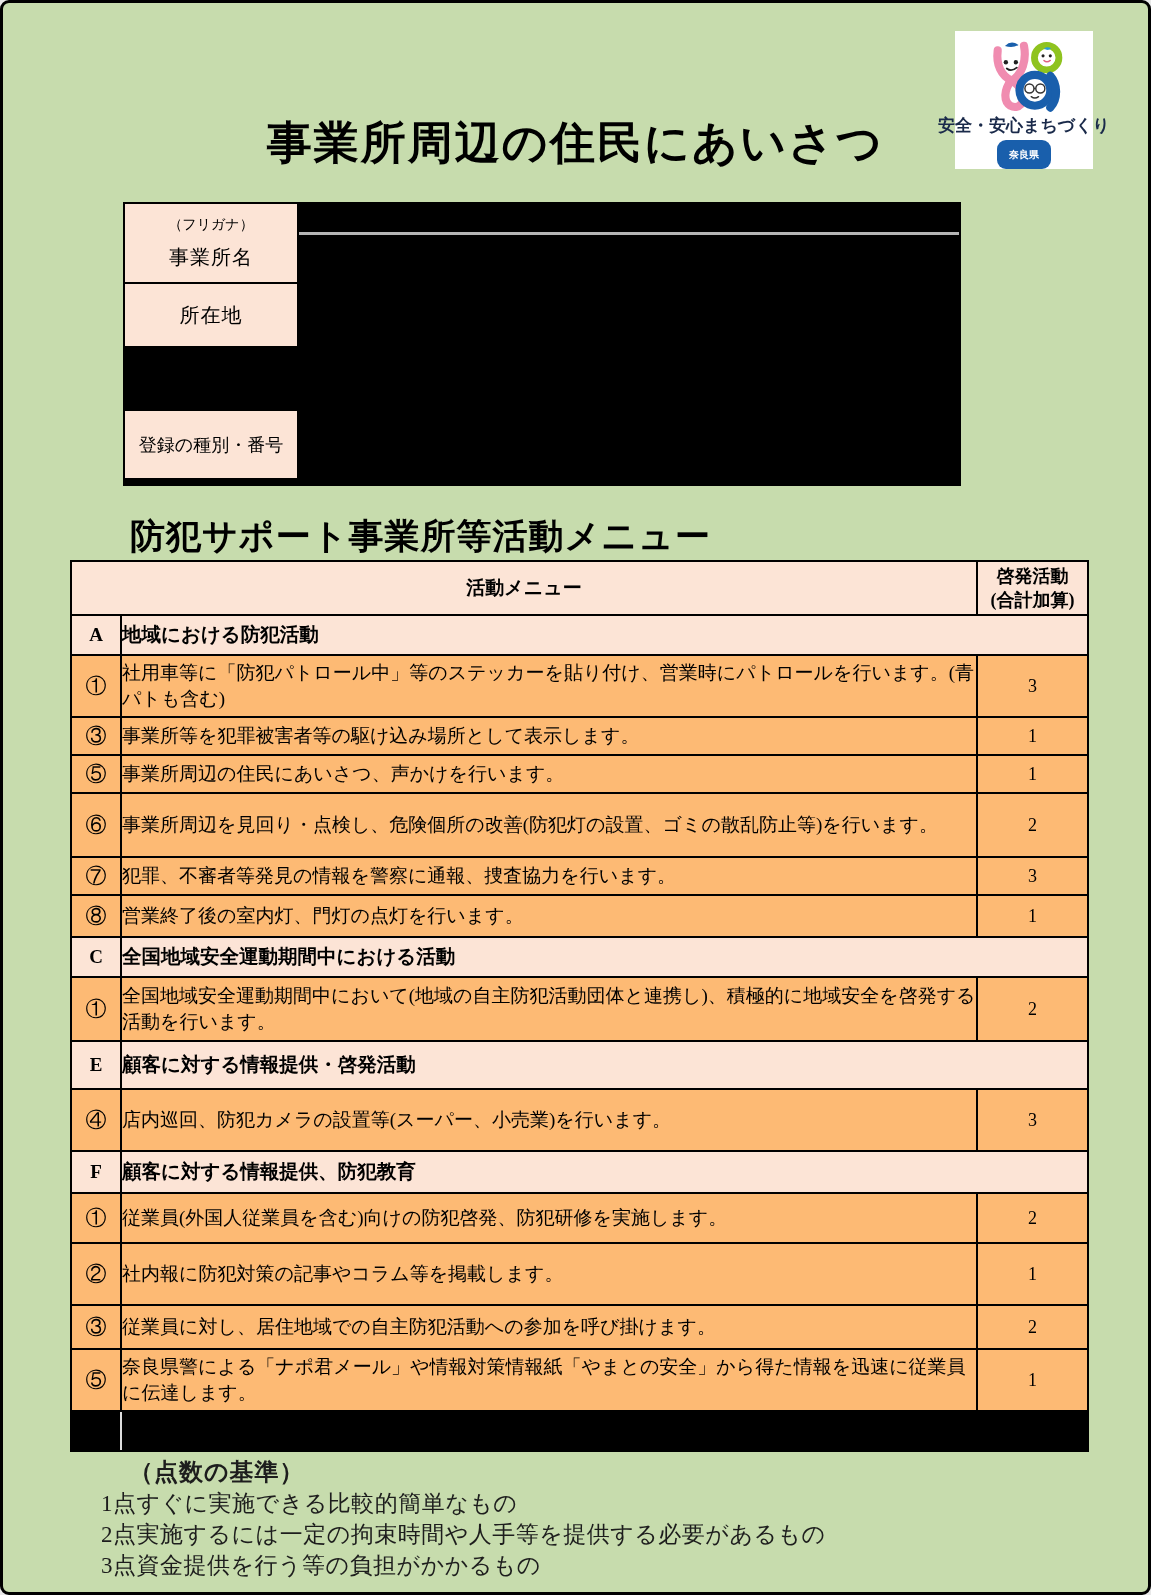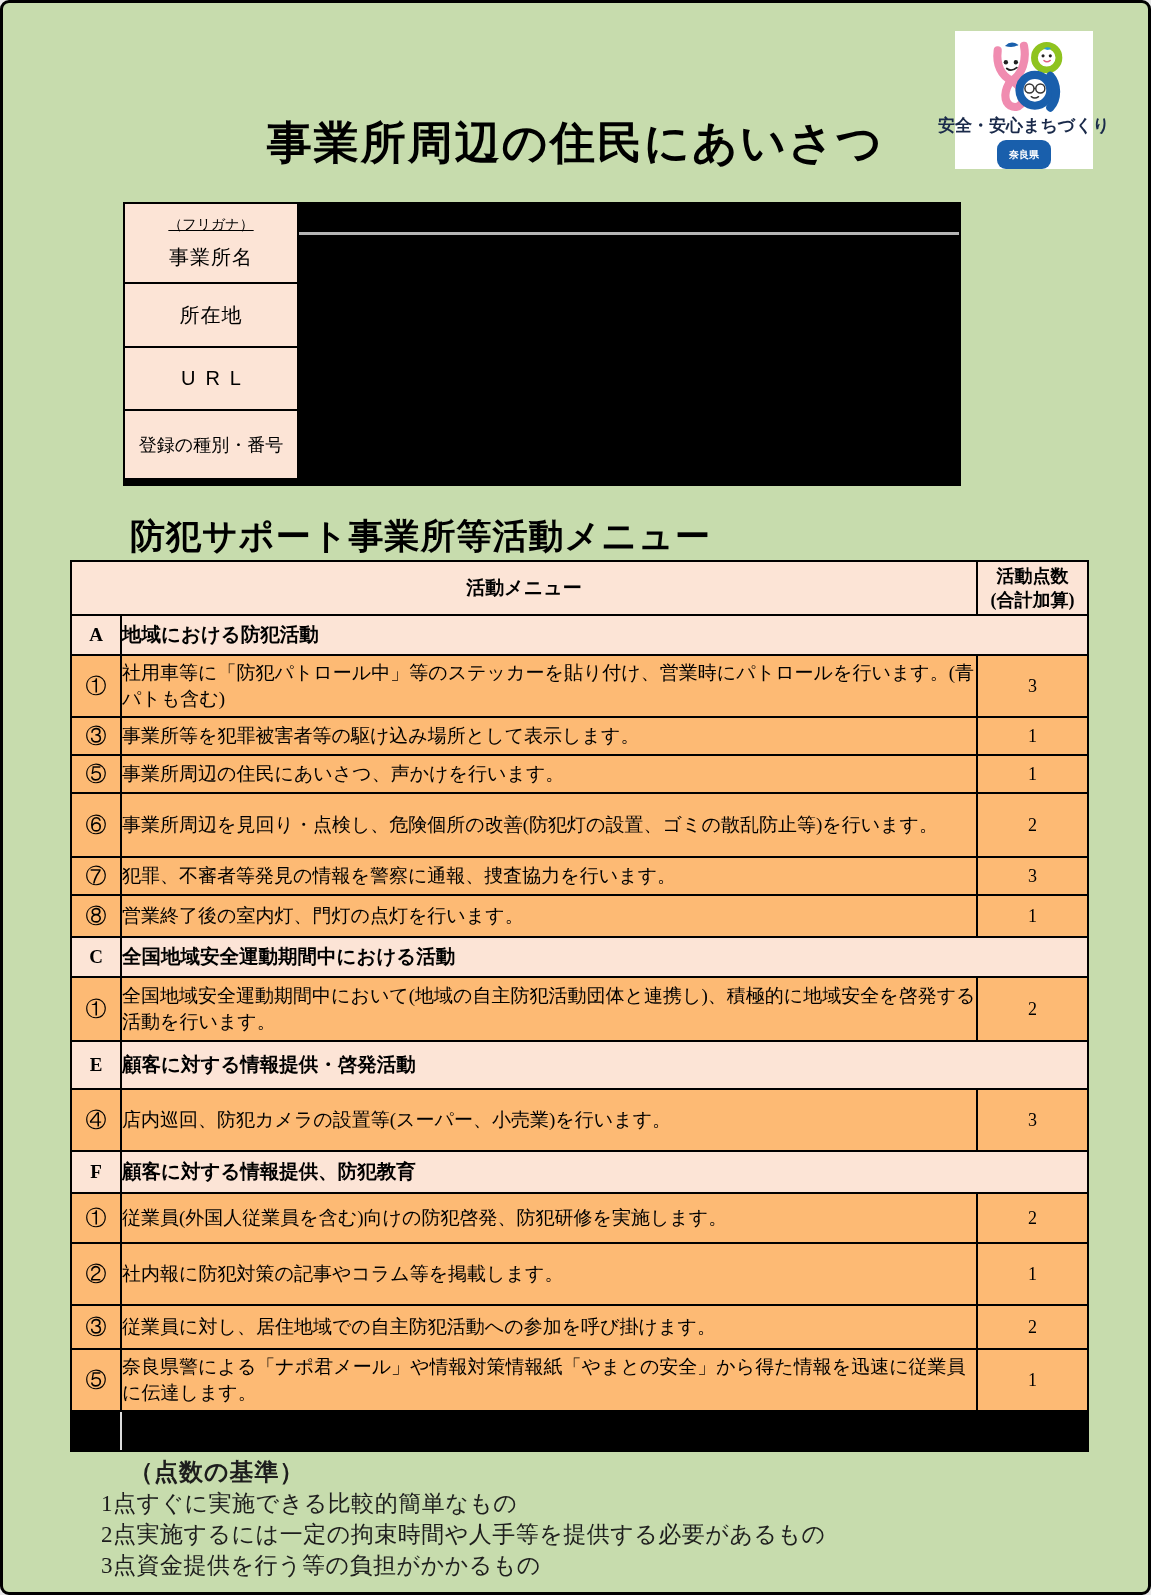--- a/index.html
+++ b/index.html
@@ -37,21 +37,21 @@
     display:flex;flex-direction:column;
   }
   .info-row{display:flex;flex:0 0 auto;}
   .info-label{
     width:174px;box-sizing:border-box;background:#fce4d6;
     border-right:2px solid #000;border-bottom:2px solid #000;
     display:flex;flex-direction:column;align-items:center;justify-content:center;
     font-size:20px;letter-spacing:1px;
   }
   .info-row:last-child .info-label{border-bottom:none;}
-  .info-label .furigana{font-size:14px;letter-spacing:0;margin-bottom:10px;text-decoration:underline;}
+  .info-label .furigana{font-size:14px;letter-spacing:0;margin-bottom:10px;}
   .info-label.small-label{font-size:18px;letter-spacing:0;}
   .info-label.url-label{letter-spacing:10px;padding-left:10px;}
   .info-value{flex:1;background:#000;position:relative;}
   .gray-rule{position:absolute;left:0;right:0;top:28px;height:3px;background:#b5b5b5;}
   
   .menu-heading{
     position:absolute;left:127px;top:510px;
     font-size:35px;font-weight:700;letter-spacing:1px;
   }
   
@@ -127,42 +127,41 @@
       </div>
       <div class="info-value">
         <div class="gray-rule"></div>
       </div>
     </div>
     <div class="info-row" style="height:64px">
       <div class="info-label">所在地</div>
       <div class="info-value"></div>
     </div>
     <div class="info-row" style="height:63px">
-      <div class="info-label url-label">URL</div>
       <div class="info-value"></div>
     </div>
     <div class="info-row" style="height:67px">
       <div class="info-label small-label">登録の種別・番号</div>
       <div class="info-value"></div>
     </div>
   </div>
 
   <div class="menu-heading">防犯サポート事業所等活動メニュー</div>
 
   <table class="menu-table">
     <colgroup>
         <col class="col-num">
         <col class="col-text">
         <col class="col-pts">
       </colgroup>
     <thead>
       <tr class="head-row">
         <td class="head-main" colspan="2">活動メニュー</td>
         <td class="head-pts">
-          <div>活動点数</div>
+          <div>啓発活動</div>
           <div>(合計加算)</div>
         </td>
       </tr>
     </thead>
     <tbody>
         <tr class="section-row" style="height: 40px;">
           <td class="c-num">A</td>
           <td class="c-text" colspan="2">地域における防犯活動</td>
         </tr>
         <tr style="height: 62px;">

